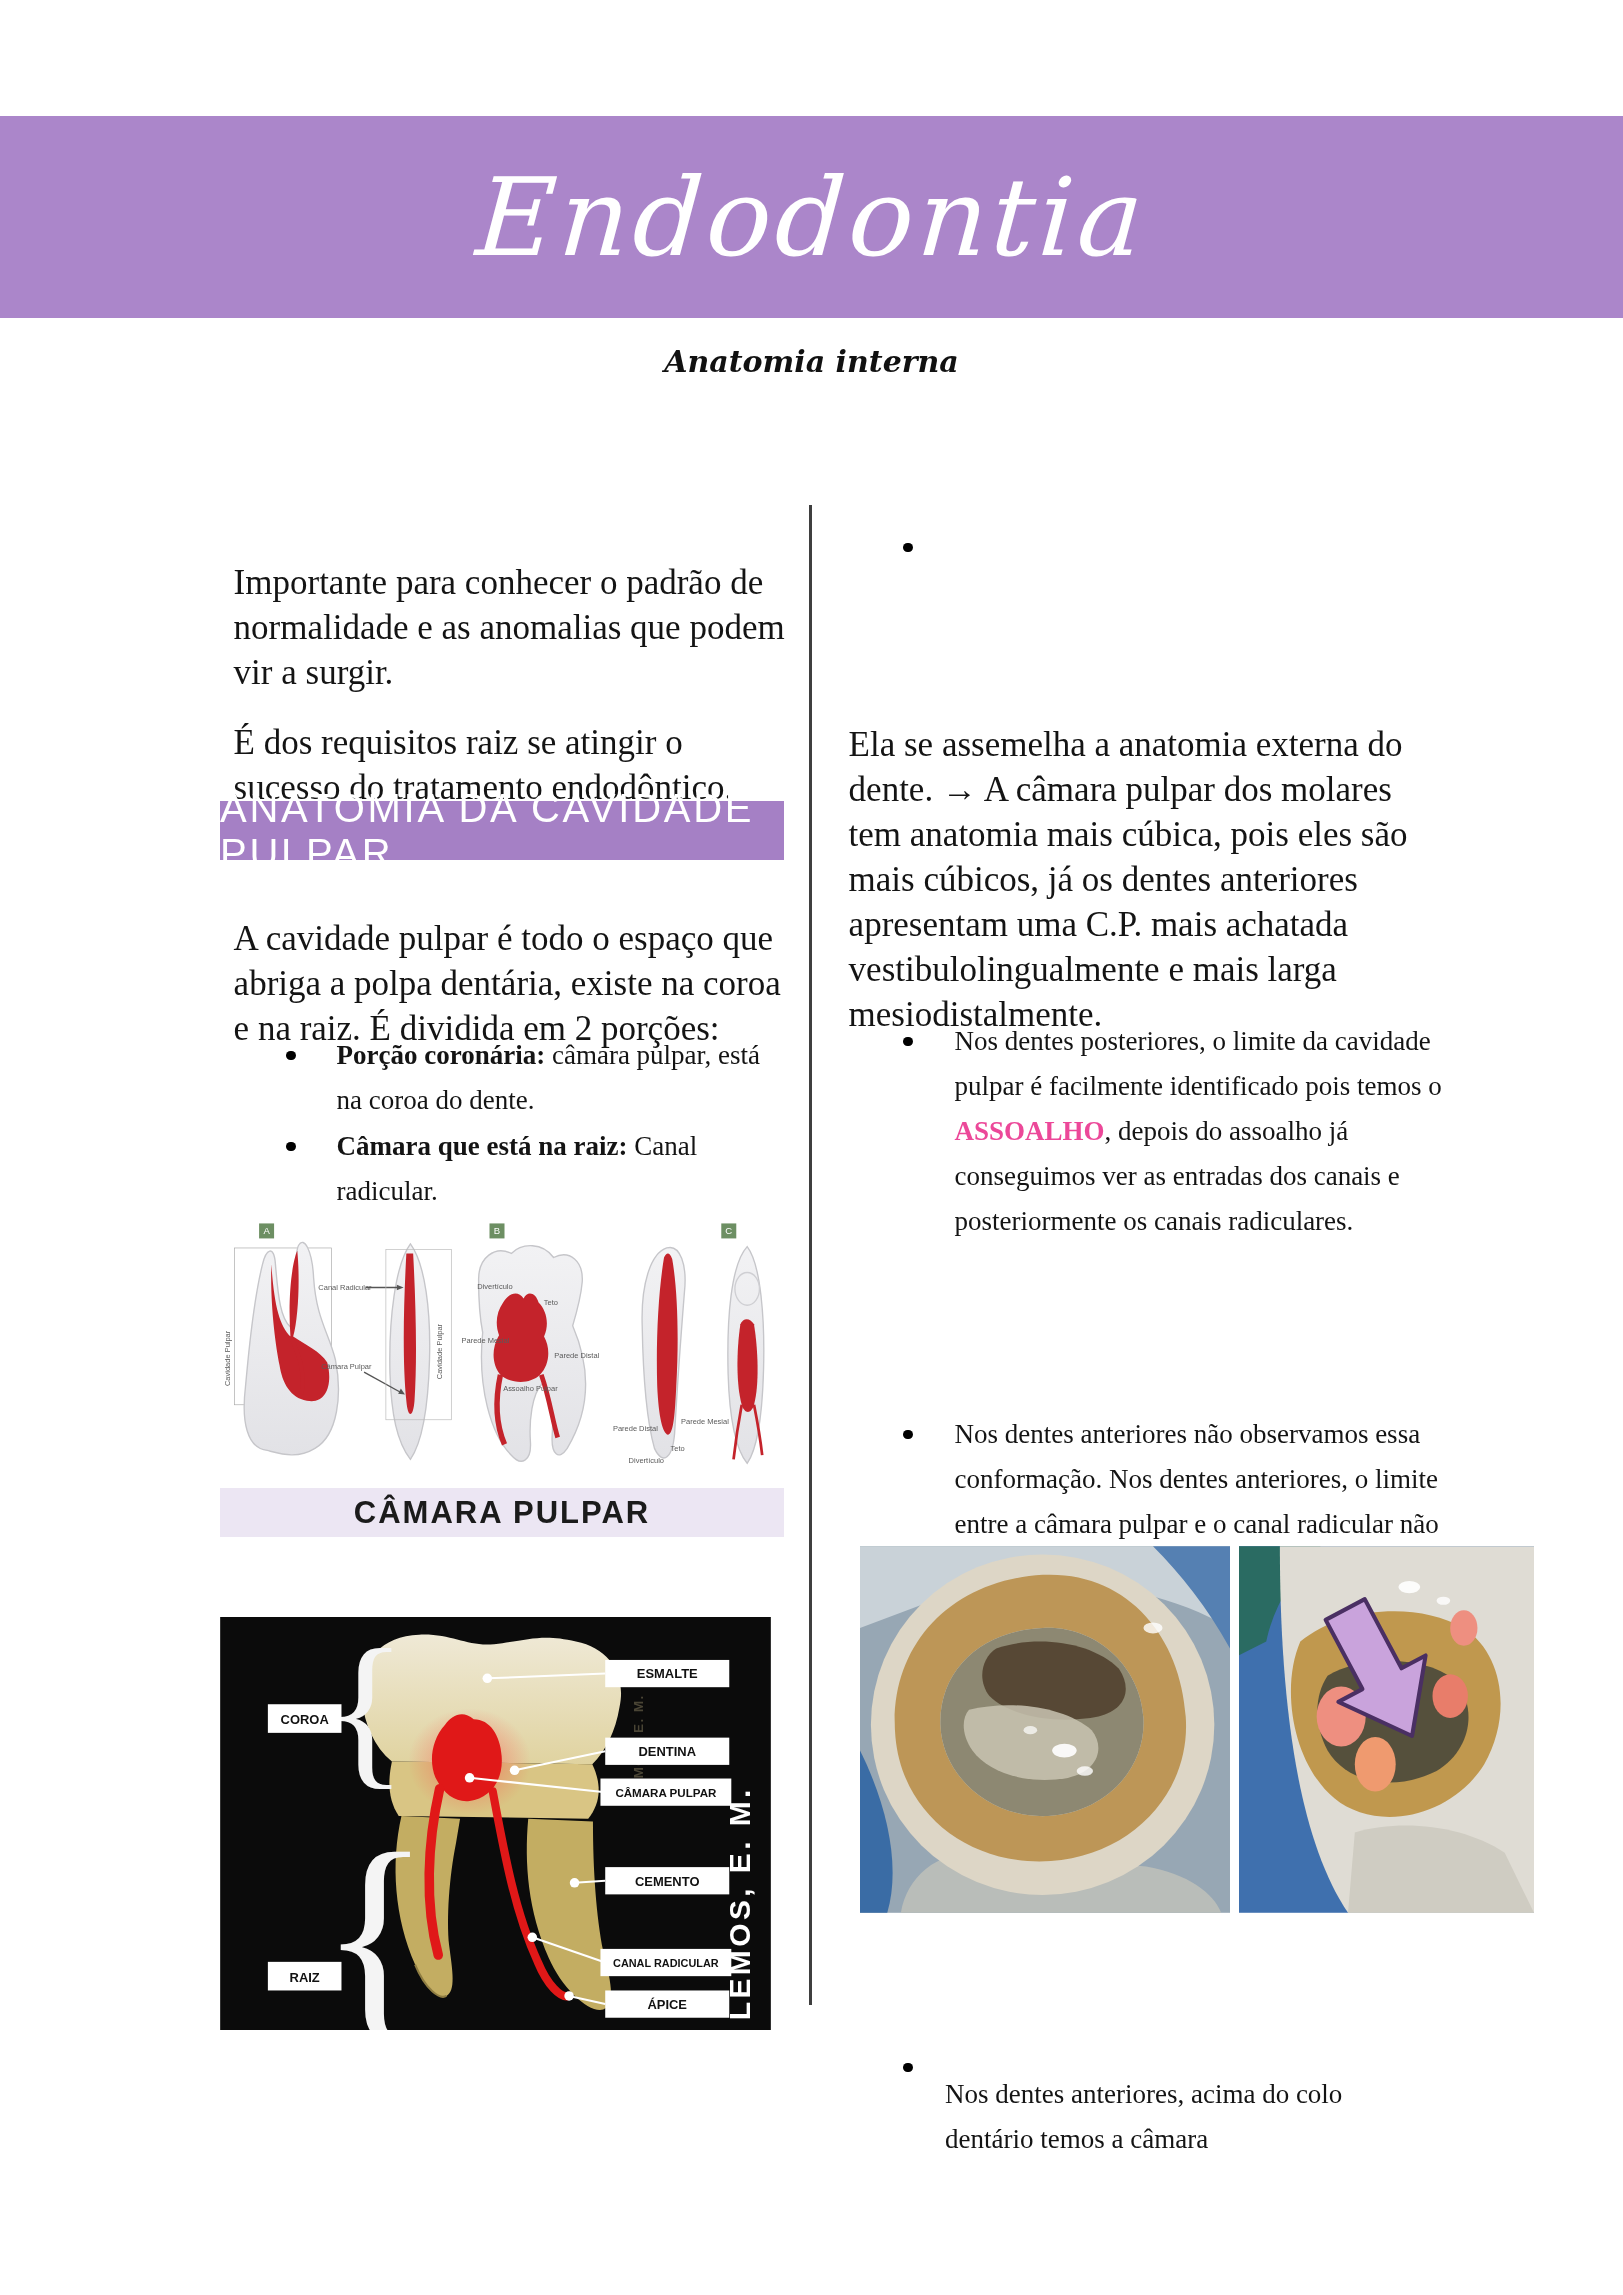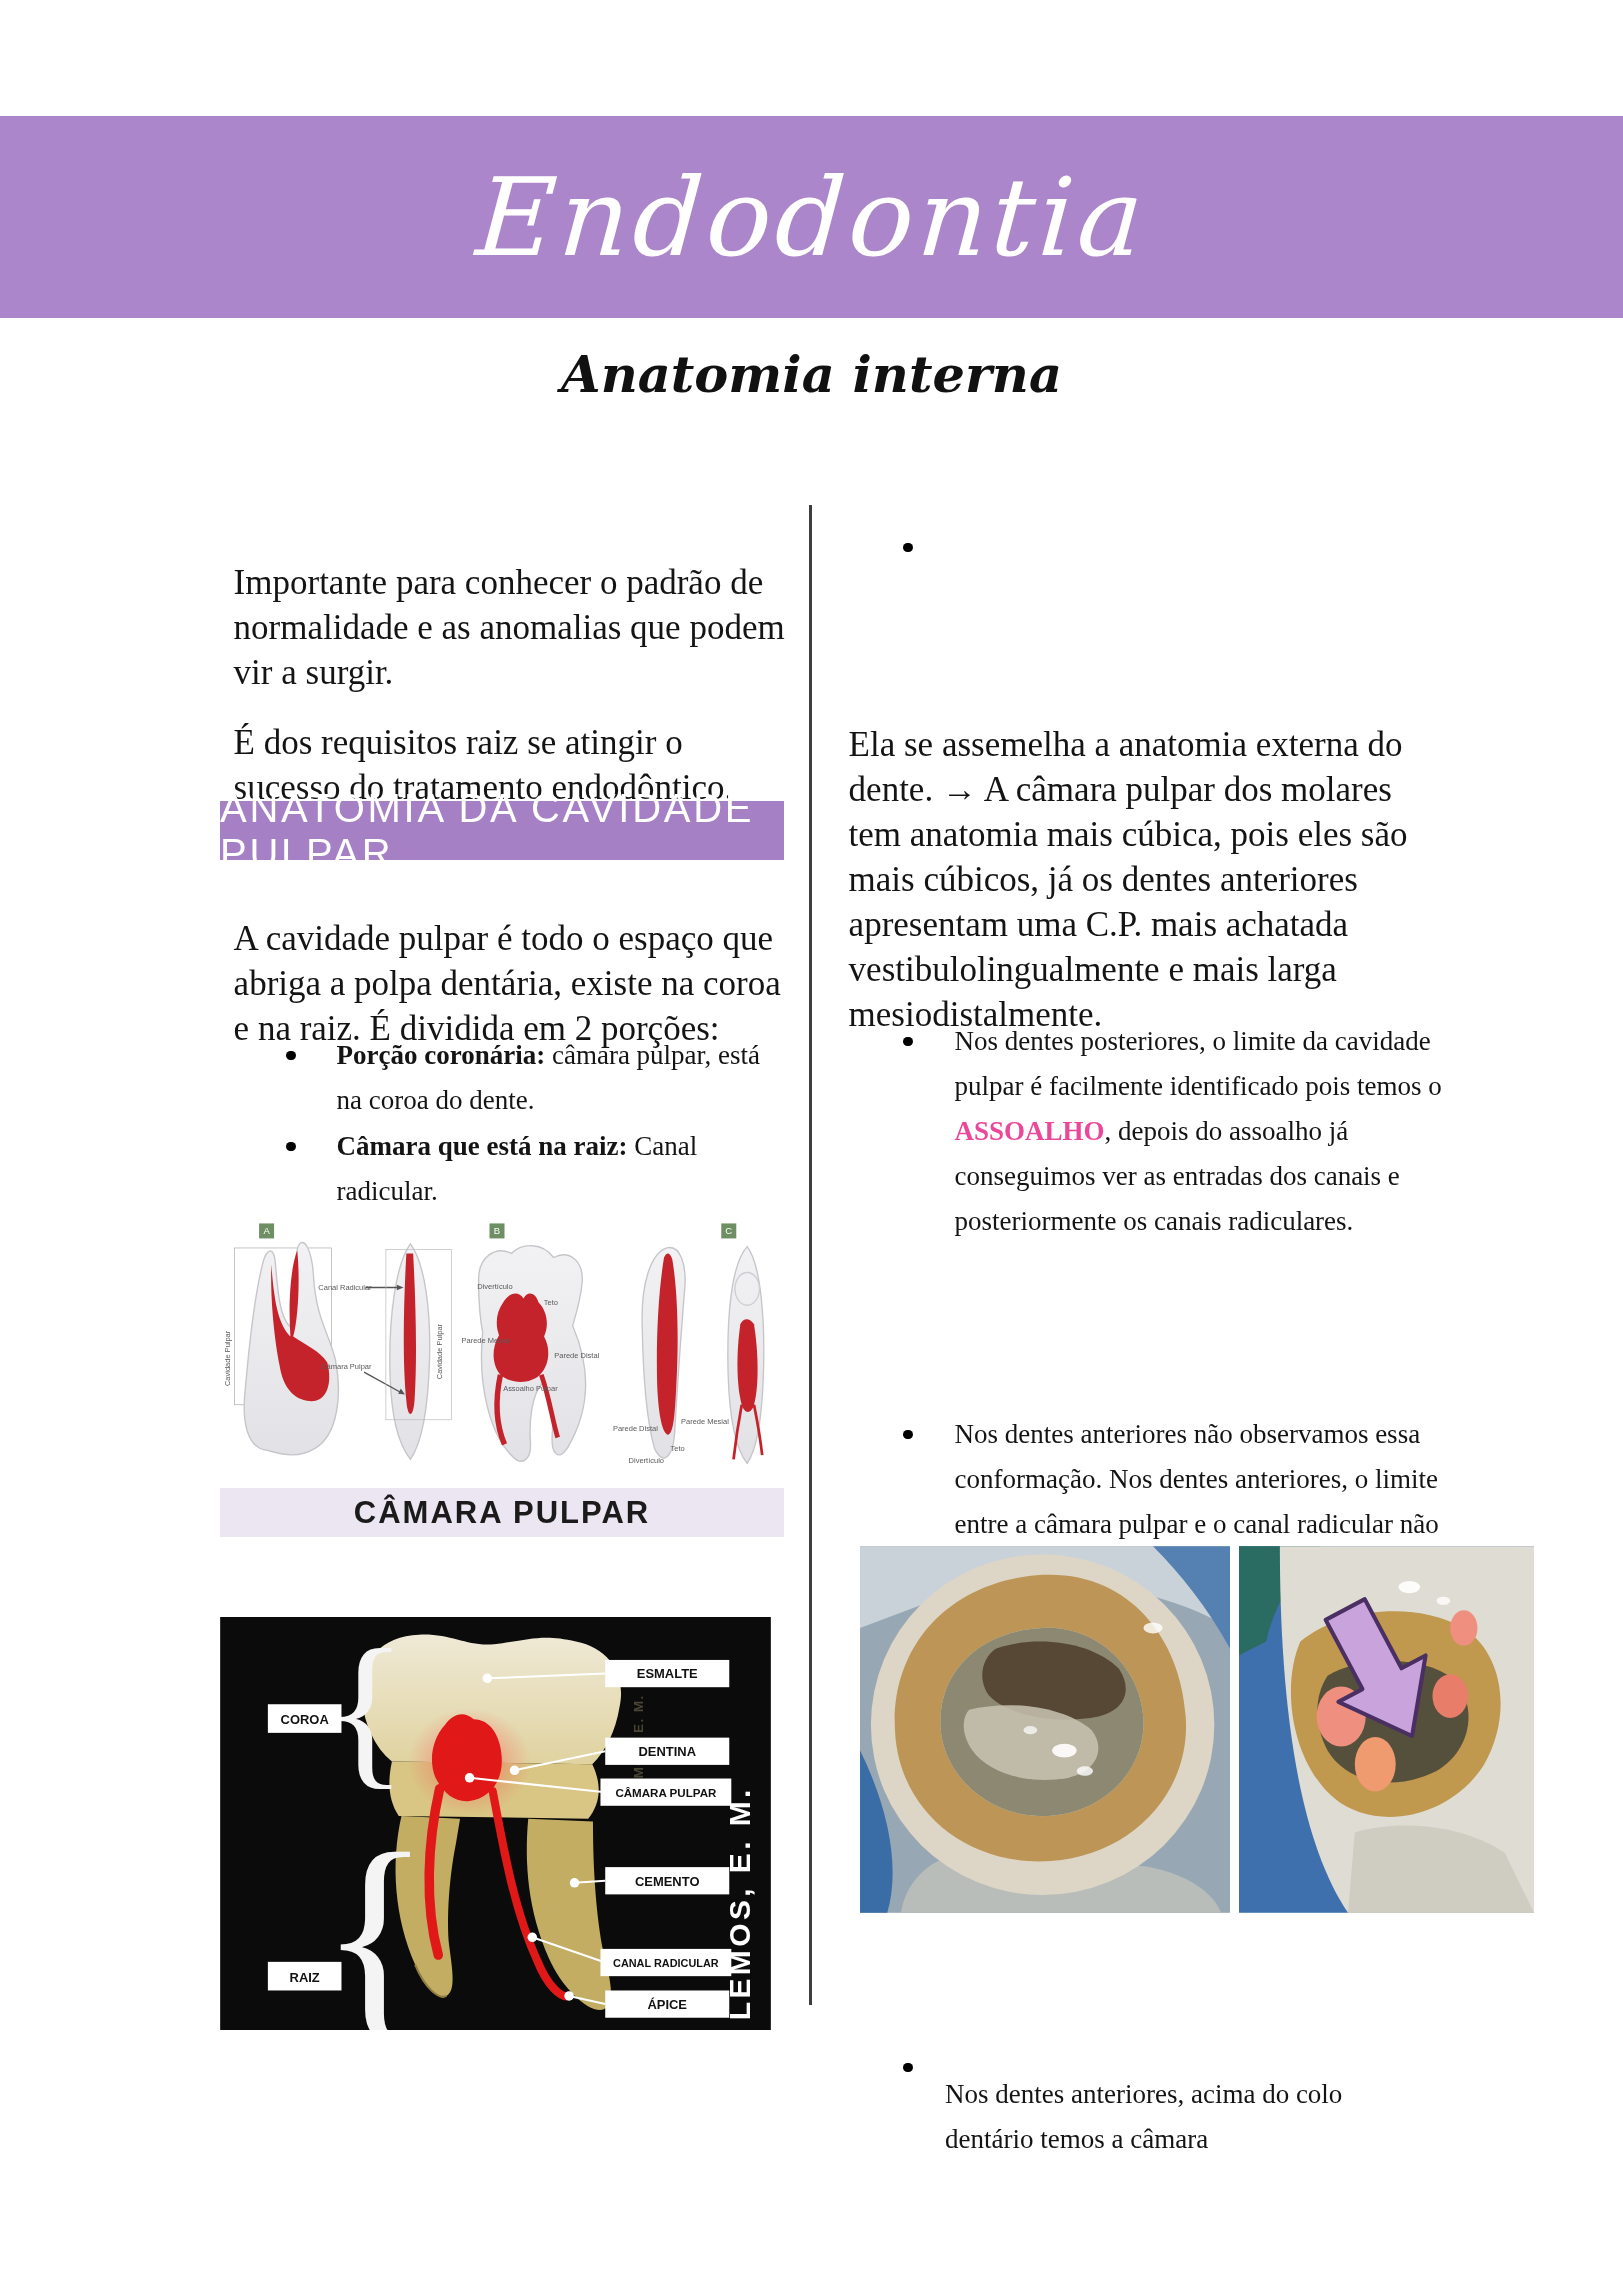--- a/index.html
+++ b/index.html
@@ -4,21 +4,21 @@
 <style>
   html,body{margin:0;padding:0;background:#ffffff;}
   #page{position:relative;width:1623px;height:2295px;background:#ffffff;overflow:hidden;
         font-family:"Liberation Serif",serif;color:#141414;}
   
   .banner{position:absolute;left:0;top:116px;width:1623px;height:202px;background:#ab86ca;
           display:flex;align-items:center;justify-content:center;}
   .banner-title{font-family:"DejaVu Serif",serif;font-style:italic;font-size:108px;color:#ffffff;
                 letter-spacing:4.1px;transform:skewX(-4deg);}
   .subtitle{position:absolute;left:0;top:344px;width:1623px;text-align:center;
-            font-family:"DejaVu Serif",serif;font-style:italic;font-weight:700;font-size:51px;color:#111;}
+            font-family:"DejaVu Serif",serif;font-style:italic;font-weight:700;font-size:30px;color:#111;}
   
   .divider{position:absolute;left:809px;top:505px;width:2.7px;height:1500px;background:#3f3f3f;}
   .para{position:absolute;font-size:35px;line-height:45px;padding-left:13.6px;}
   .b-row{position:absolute;display:flex;}
   .b-dot{flex:0 0 9.5px;width:9.5px;height:9.5px;border-radius:50%;background:#000;margin-top:17.7px;}
   .b-text{font-size:27px;line-height:45px;}
   
   #l-p1{left:220px;top:525px;width:552px;}
   #l-p2{left:220px;top:685px;width:552px;}
   #l-header{position:absolute;left:220px;top:801px;width:564px;height:59px;background:#a580c5;

